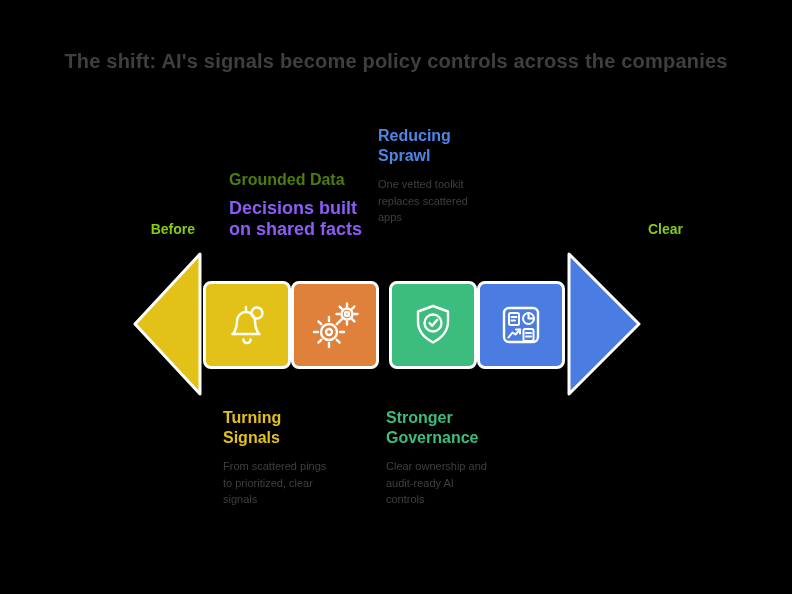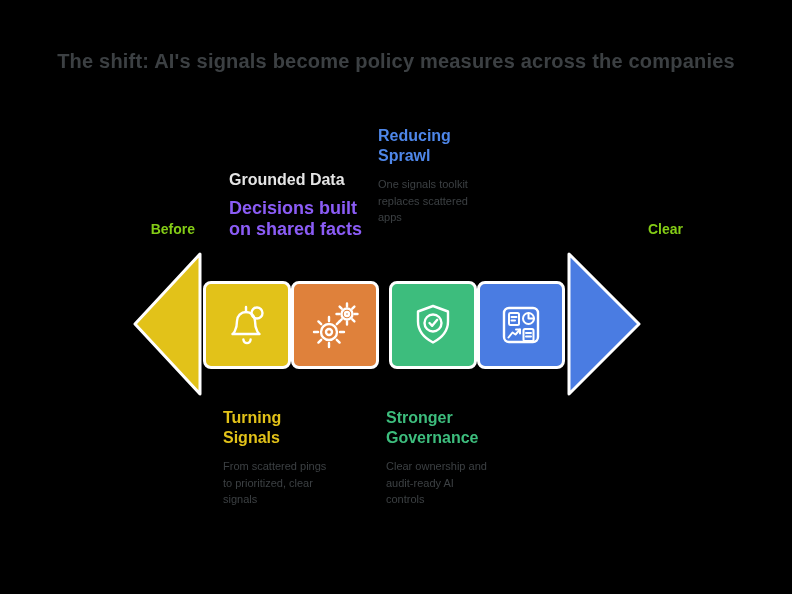--- a/index.html
+++ b/index.html
@@ -37,32 +37,32 @@
   .arrowhead{position:absolute;top:251px;}
   .arrowhead.left{left:131px;}
   .arrowhead.right{left:565px;}
   .icon-svg{stroke:#fff;fill:none;stroke-width:2.4;stroke-linecap:round;stroke-linejoin:round;}
 </style>
 </head>
 <body>
 
 <div class="canvas">
 
-  <div class="title">The shift: AI's signals become policy measures across the companies</div>
+  <div class="title">The shift: AI's signals become policy controls across the companies</div>
 
   <div class="group grounded">
-    <div class="tag" style="color: #e5e5e5;">Grounded Data</div>
+    <div class="tag" style="color: #4d7c0f;">Grounded Data</div>
     <div class="detail-heading">Decisions built
 on shared facts</div>
   </div>
 
   <div class="group sprawl">
     <div class="tag" style="color: rgb(78, 134, 232);">Reducing
 Sprawl</div>
-    <div class="desc">One signals toolkit
+    <div class="desc">One vetted toolkit
 replaces scattered
 apps</div>
   </div>
 
   <div class="side-label left">Before</div>
   <div class="side-label right">Clear</div>
 
   <svg class="arrowhead left" width="72" height="146">
     <polygon points="69,3 69,143 4,73" stroke="#ffffff" stroke-width="3" stroke-linejoin="round" fill="#E2C219"></polygon>
   </svg>

